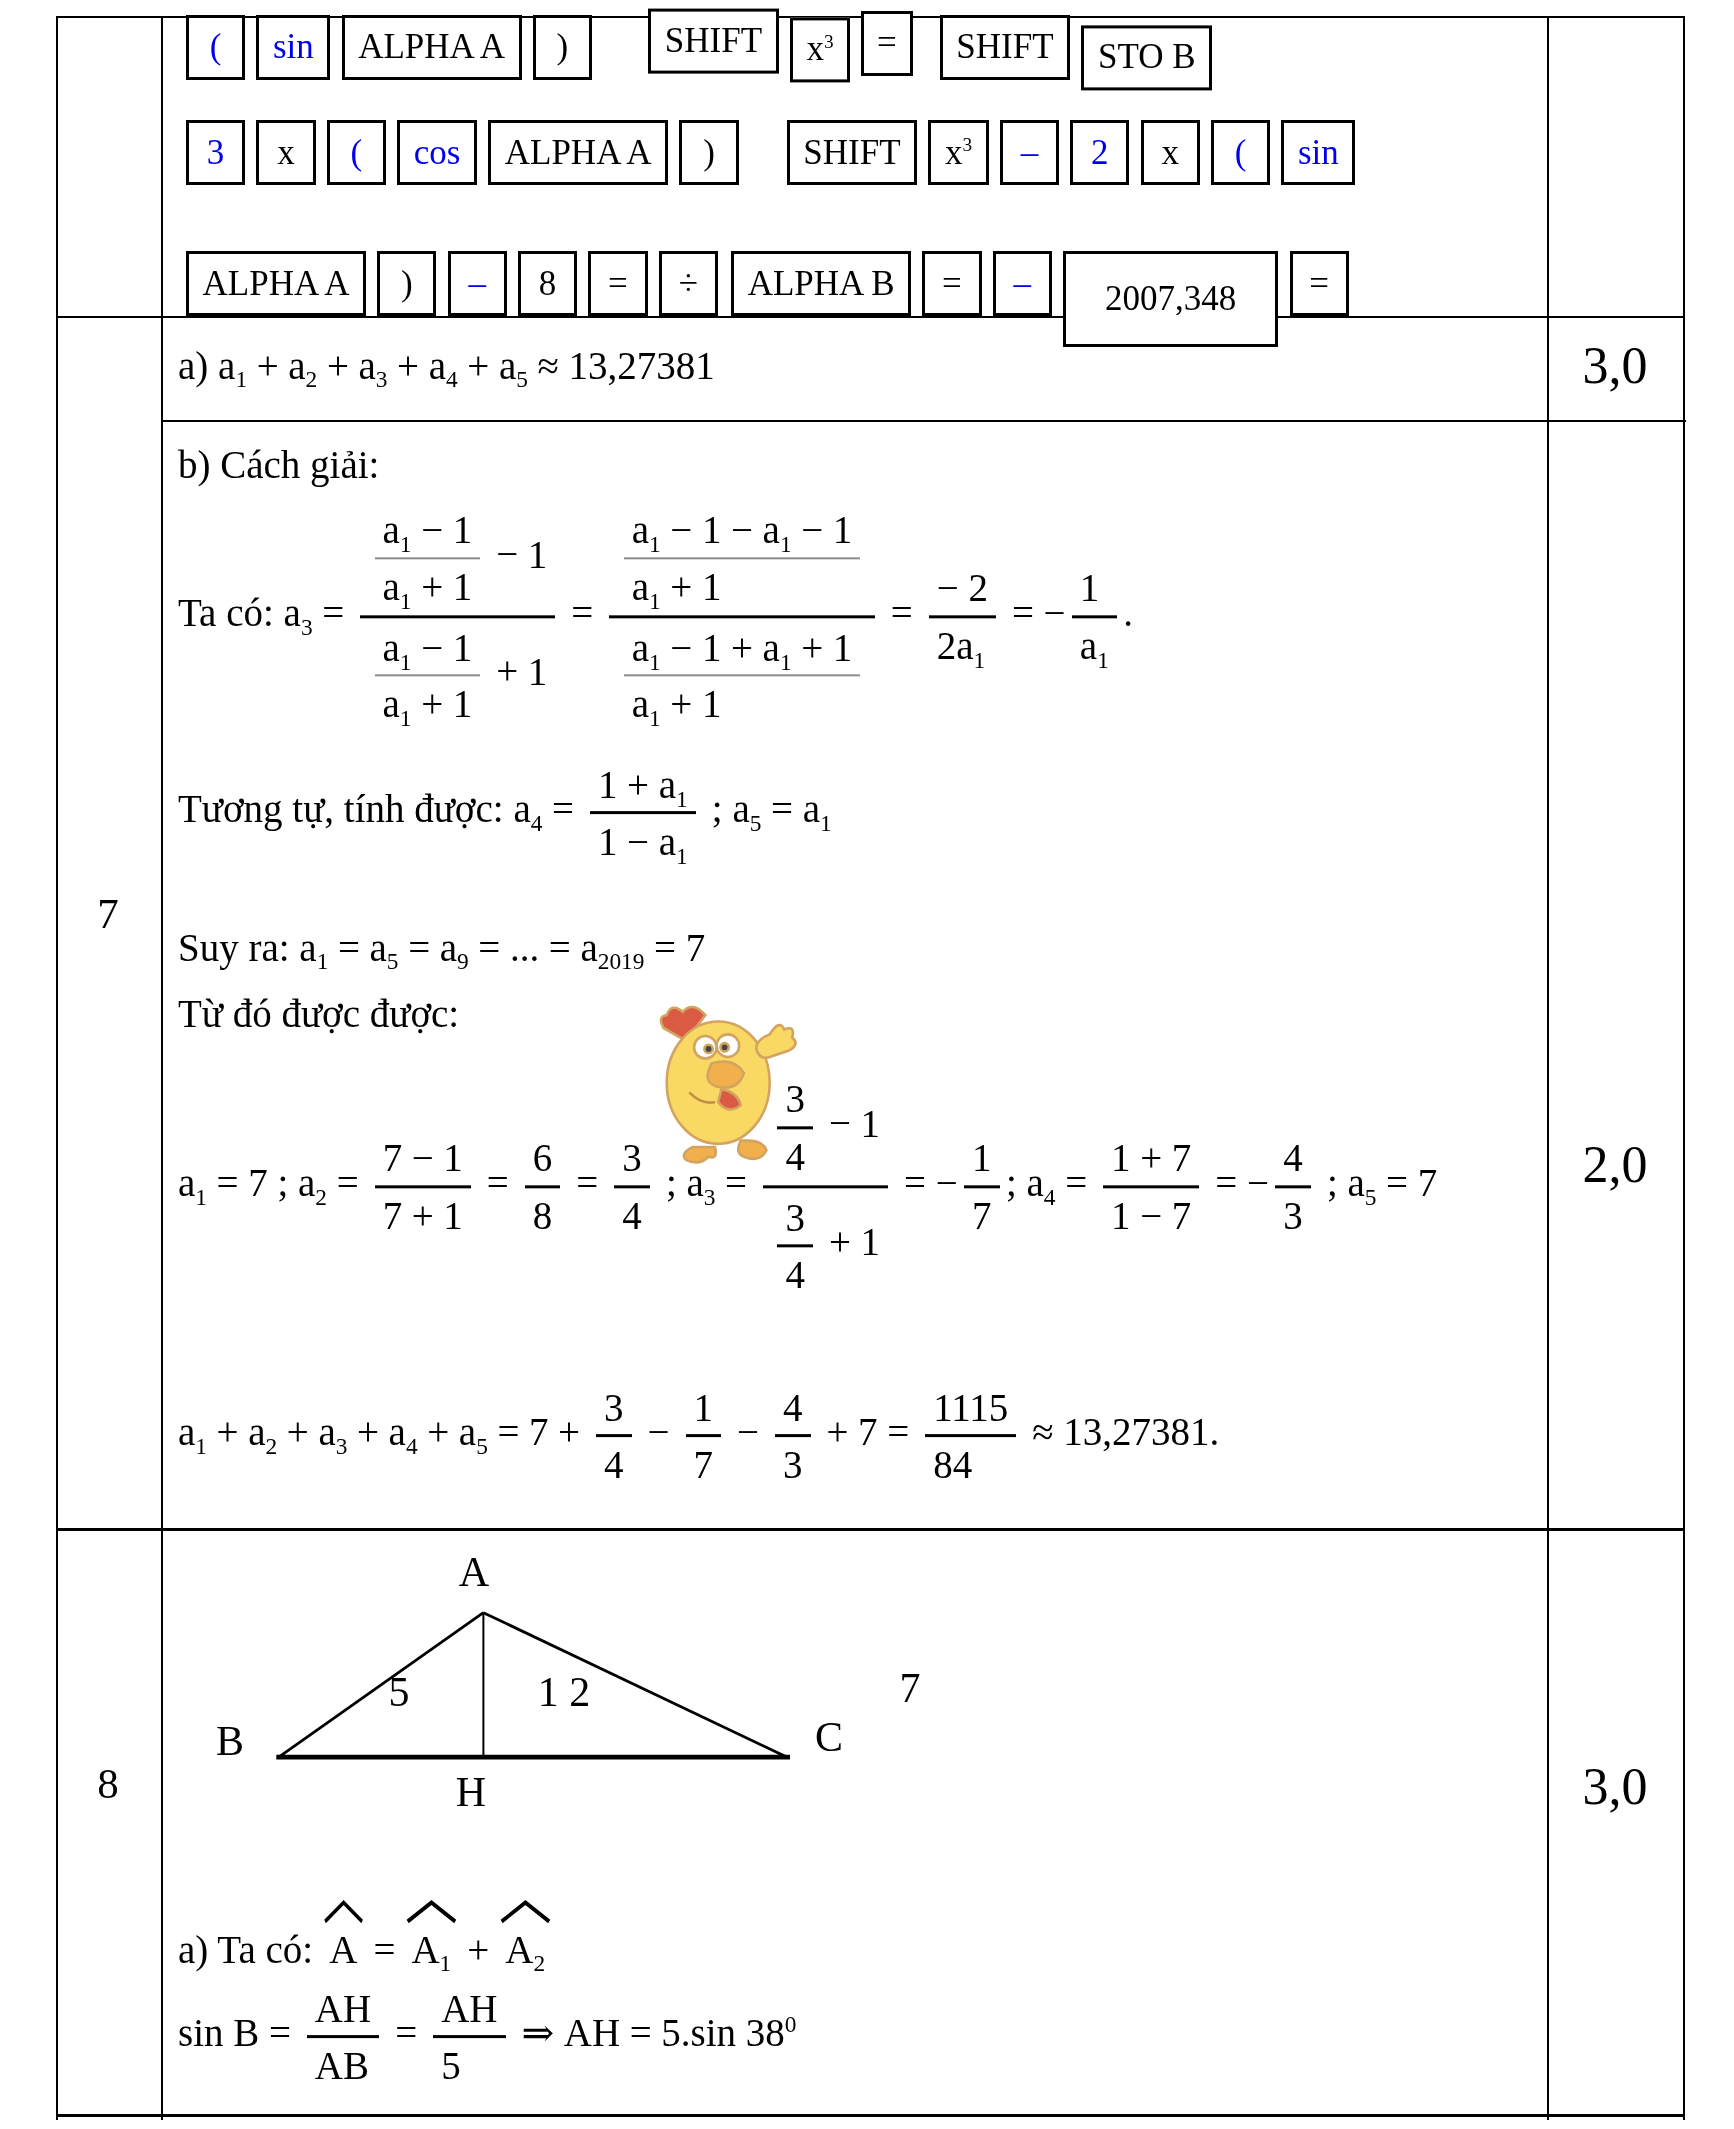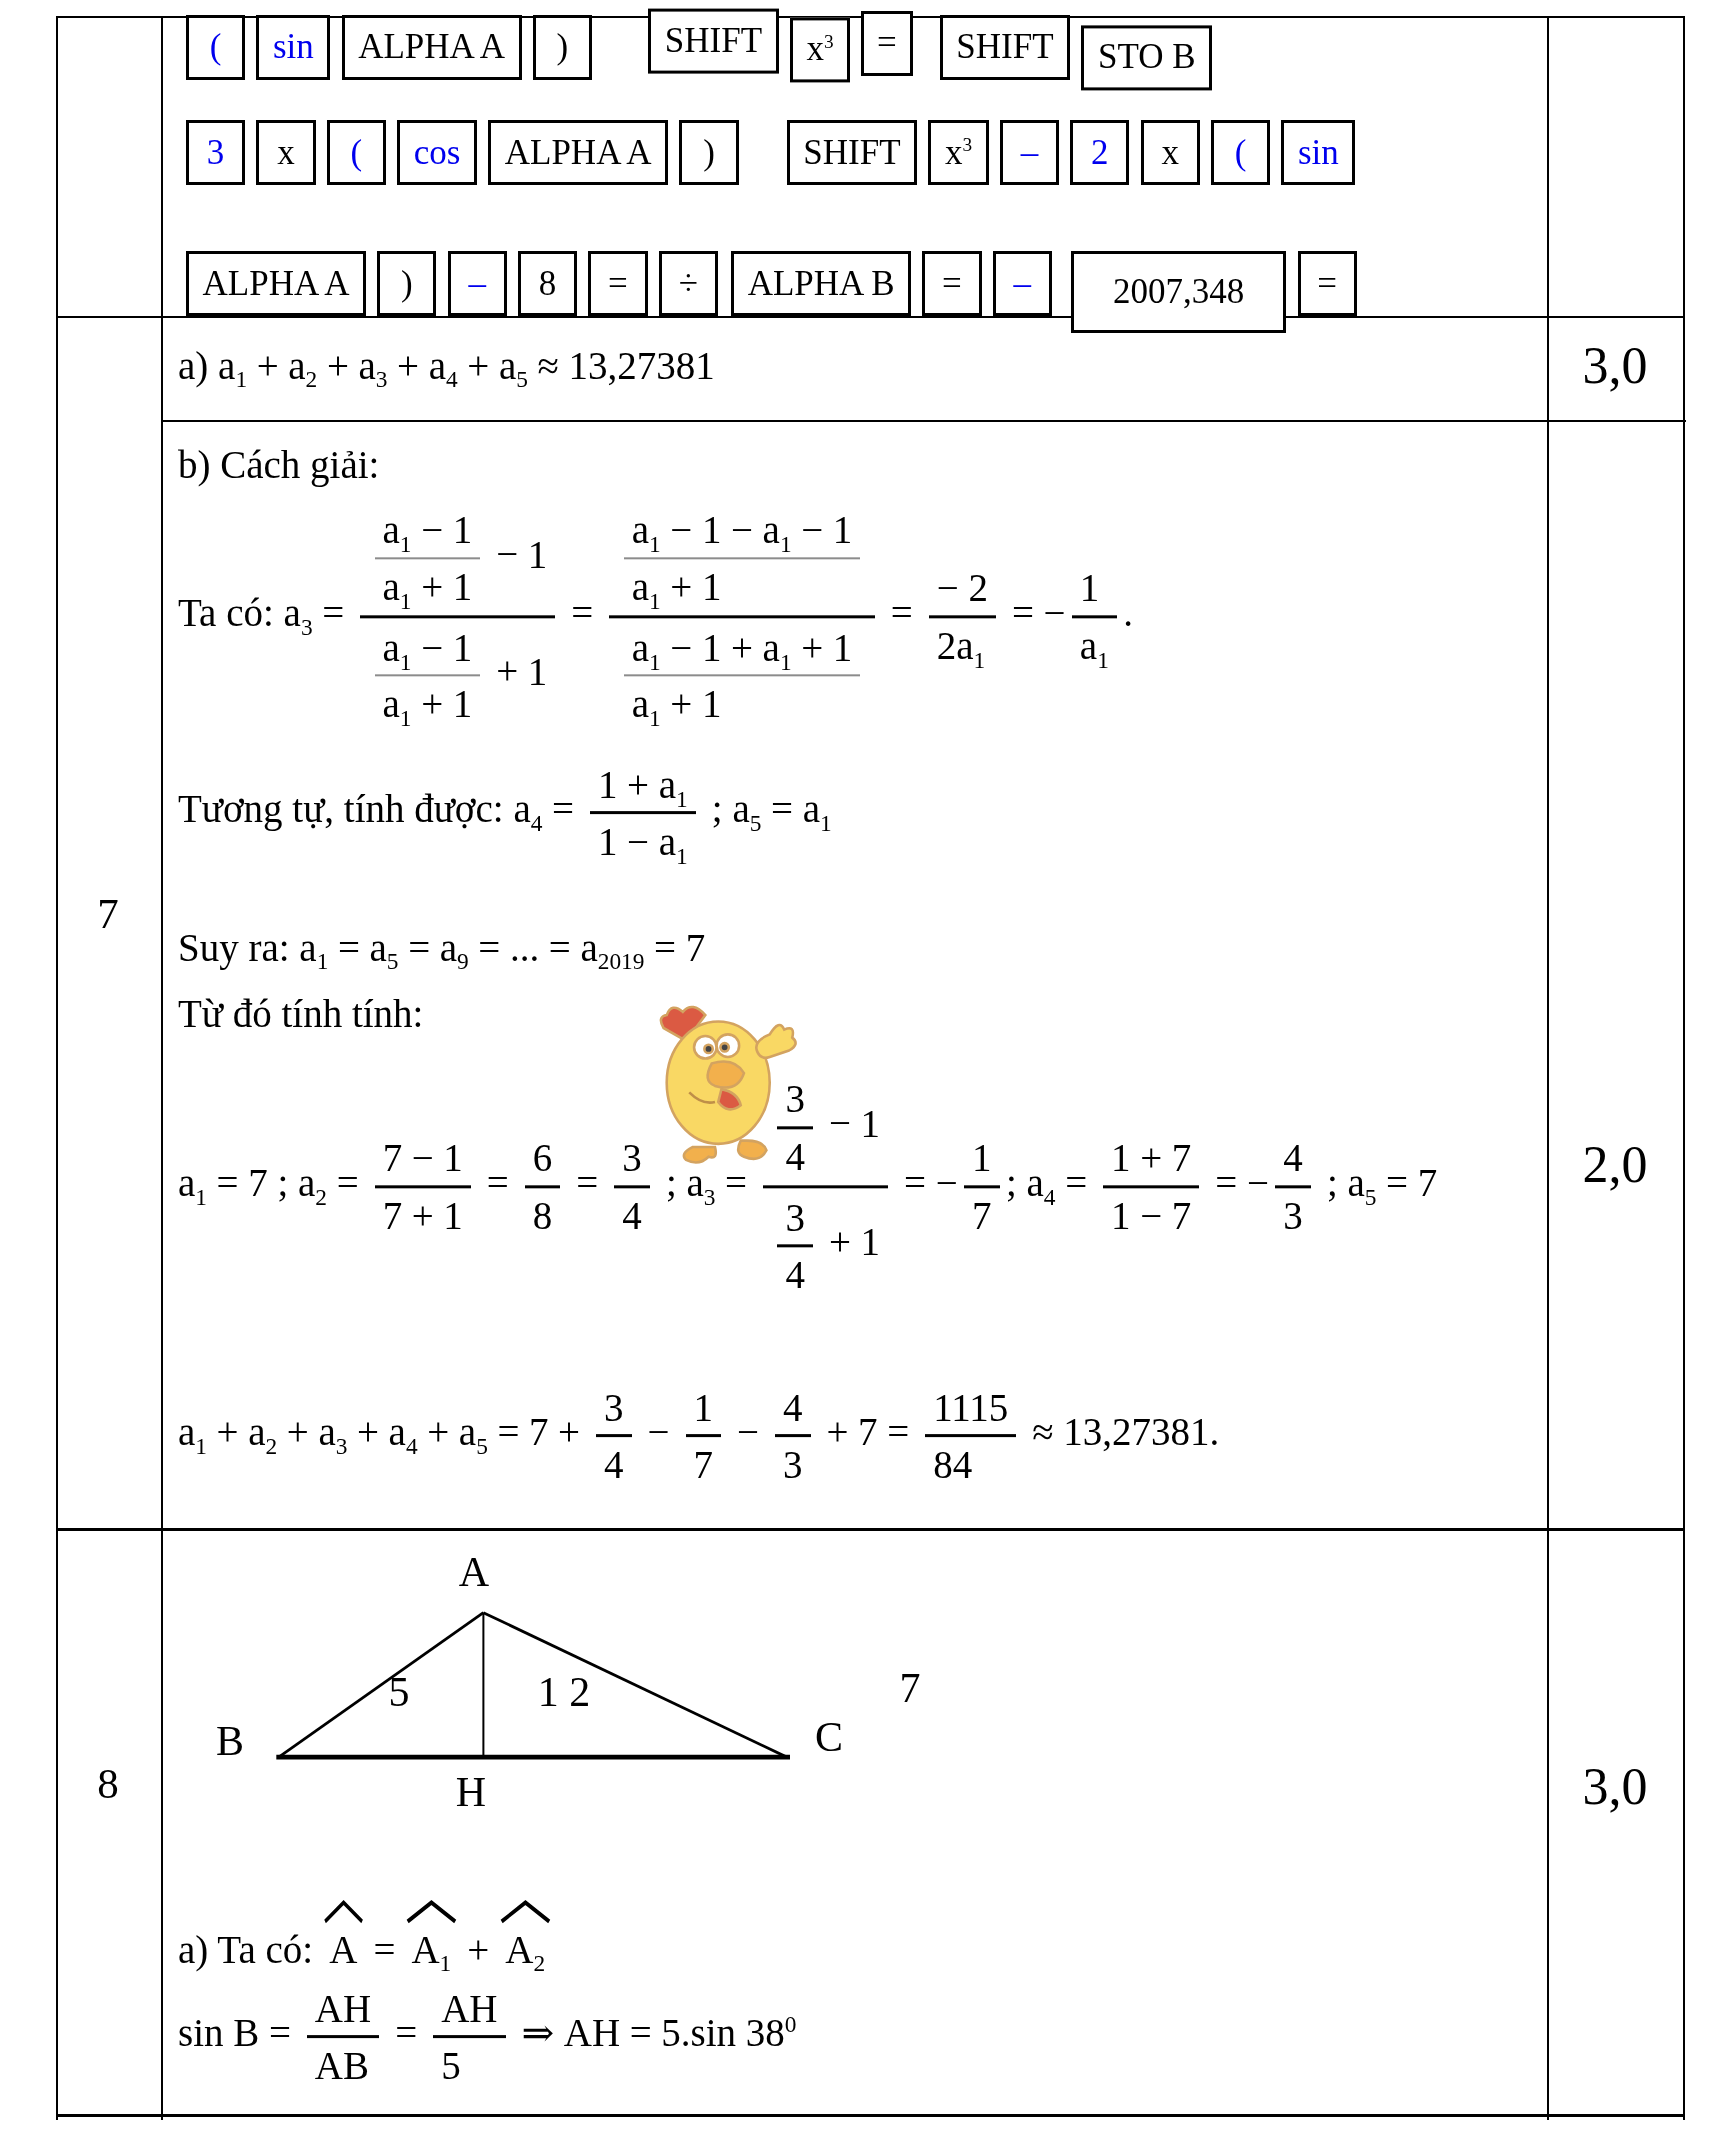--- a/index.html
+++ b/index.html
@@ -27,21 +27,21 @@
        padding:9.6px 13.6px;min-width:26px;text-align:center;white-space:nowrap;display:inline-block;}
   .btn sup{font-size:55%;line-height:0;}
   .btn.blue{color:#0000EE;}
   #calcrow1 .btn:nth-child(5){margin-left:45px;transform:translateY(-6.4px);}
   #calcrow1 .btn:nth-child(6){transform:translateY(2.4px);}
   #calcrow1 .btn:nth-child(7){transform:translateY(-4px);padding:9.6px 9.6px;}
   #calcrow1 .btn:nth-child(8){margin-left:16px;}
   #calcrow1 .btn:nth-child(9){transform:translateY(10.4px);}
   #calcrow2 .btn:nth-child(7){margin-left:37px;}
   #calcrow3 .btn:nth-child(7){margin-left:2px;}
-  #calcrow3 .btn:nth-child(10){margin-left:8px;padding:18px 39px;}
+  #calcrow3 .btn:nth-child(10){margin-left:0;padding:25px 39px;}
   
   .cellnum,.score,.trilabel{position:absolute;transform:translate(-50%,-50%);z-index:2;white-space:nowrap;}
   .cellnum{font-size:43px;}
   .score{font-size:52px;}
   .trilabel{font-size:42px;}
   
   .mline{position:absolute;left:178px;transform:translateY(-50%);font-size:39px;
          white-space:nowrap;z-index:2;}
   .mline .v{}
   .mline .r{font-style:normal;}
@@ -140,21 +140,21 @@
       <span class="btn blue">–</span>
       <span class="btn">2007,348</span>
       <span class="btn">=</span>
     </div>
 
   <div class="mline" style="top:365px;"><span class="r">a)  </span><span class="v">a<sub>1</sub></span><span class="o">+</span><span class="v">a<sub>2</sub></span><span class="o">+</span><span class="v">a<sub>3</sub></span><span class="o">+</span><span class="v">a<sub>4</sub></span><span class="o">+</span><span class="v">a<sub>5</sub></span><span class="o">≈</span><span class="r">13,27381</span></div>
   <div class="mline" style="top:464px;">b) Cách giải:</div>
   <div class="mline" style="top:617px;"><span class="r">Ta có: </span><span class="v">a<sub>3</sub></span><span class="o">=</span><span class="frac"><span class="num"><span class="frac g"><span class="num"><span class="v">a<sub>1</sub></span><span class="o">−</span><span class="r">1</span></span><span class="den"><span class="v">a<sub>1</sub></span><span class="o">+</span><span class="r">1</span></span></span><span class="o">−</span><span class="r">1</span></span><span class="den"><span class="frac g"><span class="num"><span class="v">a<sub>1</sub></span><span class="o">−</span><span class="r">1</span></span><span class="den"><span class="v">a<sub>1</sub></span><span class="o">+</span><span class="r">1</span></span></span><span class="o">+</span><span class="r">1</span></span></span><span class="o">=</span><span class="frac"><span class="num"><span class="frac g"><span class="num"><span class="v">a<sub>1</sub></span><span class="o">−</span><span class="r">1</span><span class="o">−</span><span class="v">a<sub>1</sub></span><span class="o">−</span><span class="r">1</span></span><span class="den"><span class="v">a<sub>1</sub></span><span class="o">+</span><span class="r">1</span></span></span></span><span class="den"><span class="frac g"><span class="num"><span class="v">a<sub>1</sub></span><span class="o">−</span><span class="r">1</span><span class="o">+</span><span class="v">a<sub>1</sub></span><span class="o">+</span><span class="r">1</span></span><span class="den"><span class="v">a<sub>1</sub></span><span class="o">+</span><span class="r">1</span></span></span></span></span><span class="o">=</span><span class="frac"><span class="num"><span class="r">− 2</span></span><span class="den"><span class="r">2</span><span class="v">a<sub>1</sub></span></span></span><span class="o">=</span><span class="r">−</span><span class="frac"><span class="num"><span class="r">1</span></span><span class="den"><span class="v">a<sub>1</sub></span></span></span><span class="r">.</span></div>
   <div class="mline" style="top:813px;"><span class="r">Tương tự, tính được: </span><span class="v">a<sub>4</sub></span><span class="o">=</span><span class="frac"><span class="num"><span class="r">1</span><span class="o">+</span><span class="v">a<sub>1</sub></span></span><span class="den"><span class="r">1</span><span class="o">−</span><span class="v">a<sub>1</sub></span></span></span><span class="r"> ;  </span><span class="v">a<sub>5</sub></span><span class="o">=</span><span class="v">a<sub>1</sub></span></div>
   <div class="mline" style="top:947px;"><span class="r">Suy ra:  </span><span class="v">a<sub>1</sub></span><span class="o">=</span><span class="v">a<sub>5</sub></span><span class="o">=</span><span class="v">a<sub>9</sub></span><span class="o">=</span><span class="r">...</span><span class="o">=</span><span class="v">a<sub>2019</sub></span><span class="o">=</span><span class="r">7</span></div>
-  <div class="mline" style="top:1013px;">Từ đó tính tính:</div>
+  <div class="mline" style="top:1013px;">Từ đó được được:</div>
   <div class="mline" style="top:1187px;"><span class="v">a<sub>1</sub></span><span class="o">=</span><span class="r">7</span><span class="r"> ; </span><span class="v">a<sub>2</sub></span><span class="o">=</span><span class="frac"><span class="num"><span class="r">7</span><span class="o">−</span><span class="r">1</span></span><span class="den"><span class="r">7</span><span class="o">+</span><span class="r">1</span></span></span><span class="o">=</span><span class="frac"><span class="num"><span class="r">6</span></span><span class="den"><span class="r">8</span></span></span><span class="o">=</span><span class="frac"><span class="num"><span class="r">3</span></span><span class="den"><span class="r">4</span></span></span><span class="r"> ; </span><span class="v">a<sub>3</sub></span><span class="o">=</span><span class="frac"><span class="num"><span class="frac"><span class="num"><span class="r">3</span></span><span class="den"><span class="r">4</span></span></span><span class="o">−</span><span class="r">1</span></span><span class="den"><span class="frac"><span class="num"><span class="r">3</span></span><span class="den"><span class="r">4</span></span></span><span class="o">+</span><span class="r">1</span></span></span><span class="o">=</span><span class="r">−</span><span class="frac"><span class="num"><span class="r">1</span></span><span class="den"><span class="r">7</span></span></span><span class="r">; </span><span class="v">a<sub>4</sub></span><span class="o">=</span><span class="frac"><span class="num"><span class="r">1</span><span class="o">+</span><span class="r">7</span></span><span class="den"><span class="r">1</span><span class="o">−</span><span class="r">7</span></span></span><span class="o">=</span><span class="r">−</span><span class="frac"><span class="num"><span class="r">4</span></span><span class="den"><span class="r">3</span></span></span><span class="r"> ; </span><span class="v">a<sub>5</sub></span><span class="o">=</span><span class="r">7</span></div>
   <div class="mline" style="top:1436px;"><span class="v">a<sub>1</sub></span><span class="o">+</span><span class="v">a<sub>2</sub></span><span class="o">+</span><span class="v">a<sub>3</sub></span><span class="o">+</span><span class="v">a<sub>4</sub></span><span class="o">+</span><span class="v">a<sub>5</sub></span><span class="o">=</span><span class="r">7</span><span class="o">+</span><span class="frac"><span class="num"><span class="r">3</span></span><span class="den"><span class="r">4</span></span></span><span class="o">−</span><span class="frac"><span class="num"><span class="r">1</span></span><span class="den"><span class="r">7</span></span></span><span class="o">−</span><span class="frac"><span class="num"><span class="r">4</span></span><span class="den"><span class="r">3</span></span></span><span class="o">+</span><span class="r">7</span><span class="o">=</span><span class="frac"><span class="num"><span class="r">1115</span></span><span class="den"><span class="r">84</span></span></span><span class="o">≈</span><span class="r">13,27381</span><span class="r">.</span></div>
 
   <svg id="tri-svg" width="610" height="185" viewBox="0 0 760 230">
     <line x1="302" y1="18" x2="47" y2="198" stroke="#000" stroke-width="3.5"></line>
     <line x1="302" y1="18" x2="680" y2="198" stroke="#000" stroke-width="3.5"></line>
     <line x1="302" y1="18" x2="302" y2="198" stroke="#000" stroke-width="2.5"></line>
     <line x1="44" y1="198" x2="684" y2="198" stroke="#000" stroke-width="6"></line>
   </svg>
   <div class="trilabel" style="left:474px;top:1572px;">A</div>

